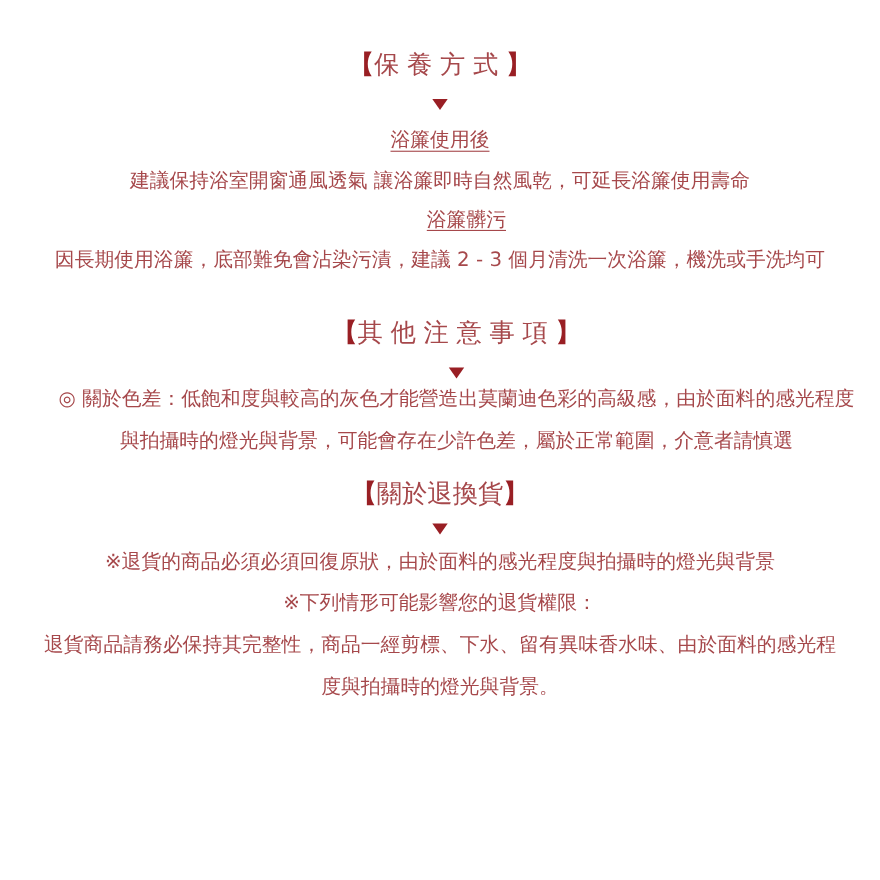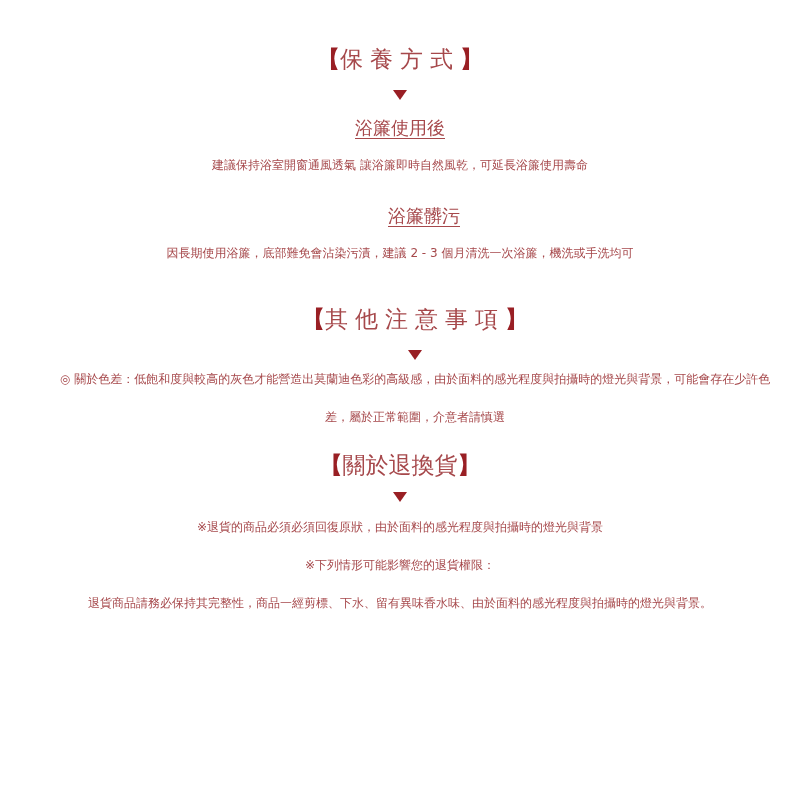--- a/index.html
+++ b/index.html
@@ -47,23 +47,23 @@
     border-top: 10px solid var(--accent);
     margin: 14px auto 0;
   }
   .subhead {
     font-size: 18px;
     line-height: 24px;
     margin: 16px auto 0;
     text-decoration: underline;
     text-underline-offset: 4px;
   }
-  .subhead.second { margin-top: 20px; padding-left: 48px; }
+  .subhead.second { margin-top: 4px; padding-left: 48px; }
   .para {
-    font-size: 12px;
+    font-size: 18px;
     line-height: 38px;
     margin: 6px auto 0;
     max-width: 732px;
     font-weight: 400;
   }
   .para.tight { margin-top: 0; }
   .sec-notes { margin-top: 30px; margin-left: 30px; }
   .sec-returns { margin-top: 12px; }
   .sec-returns .tri { margin-top: 10px; }
   .contents-line { margin-top: 8px; }

